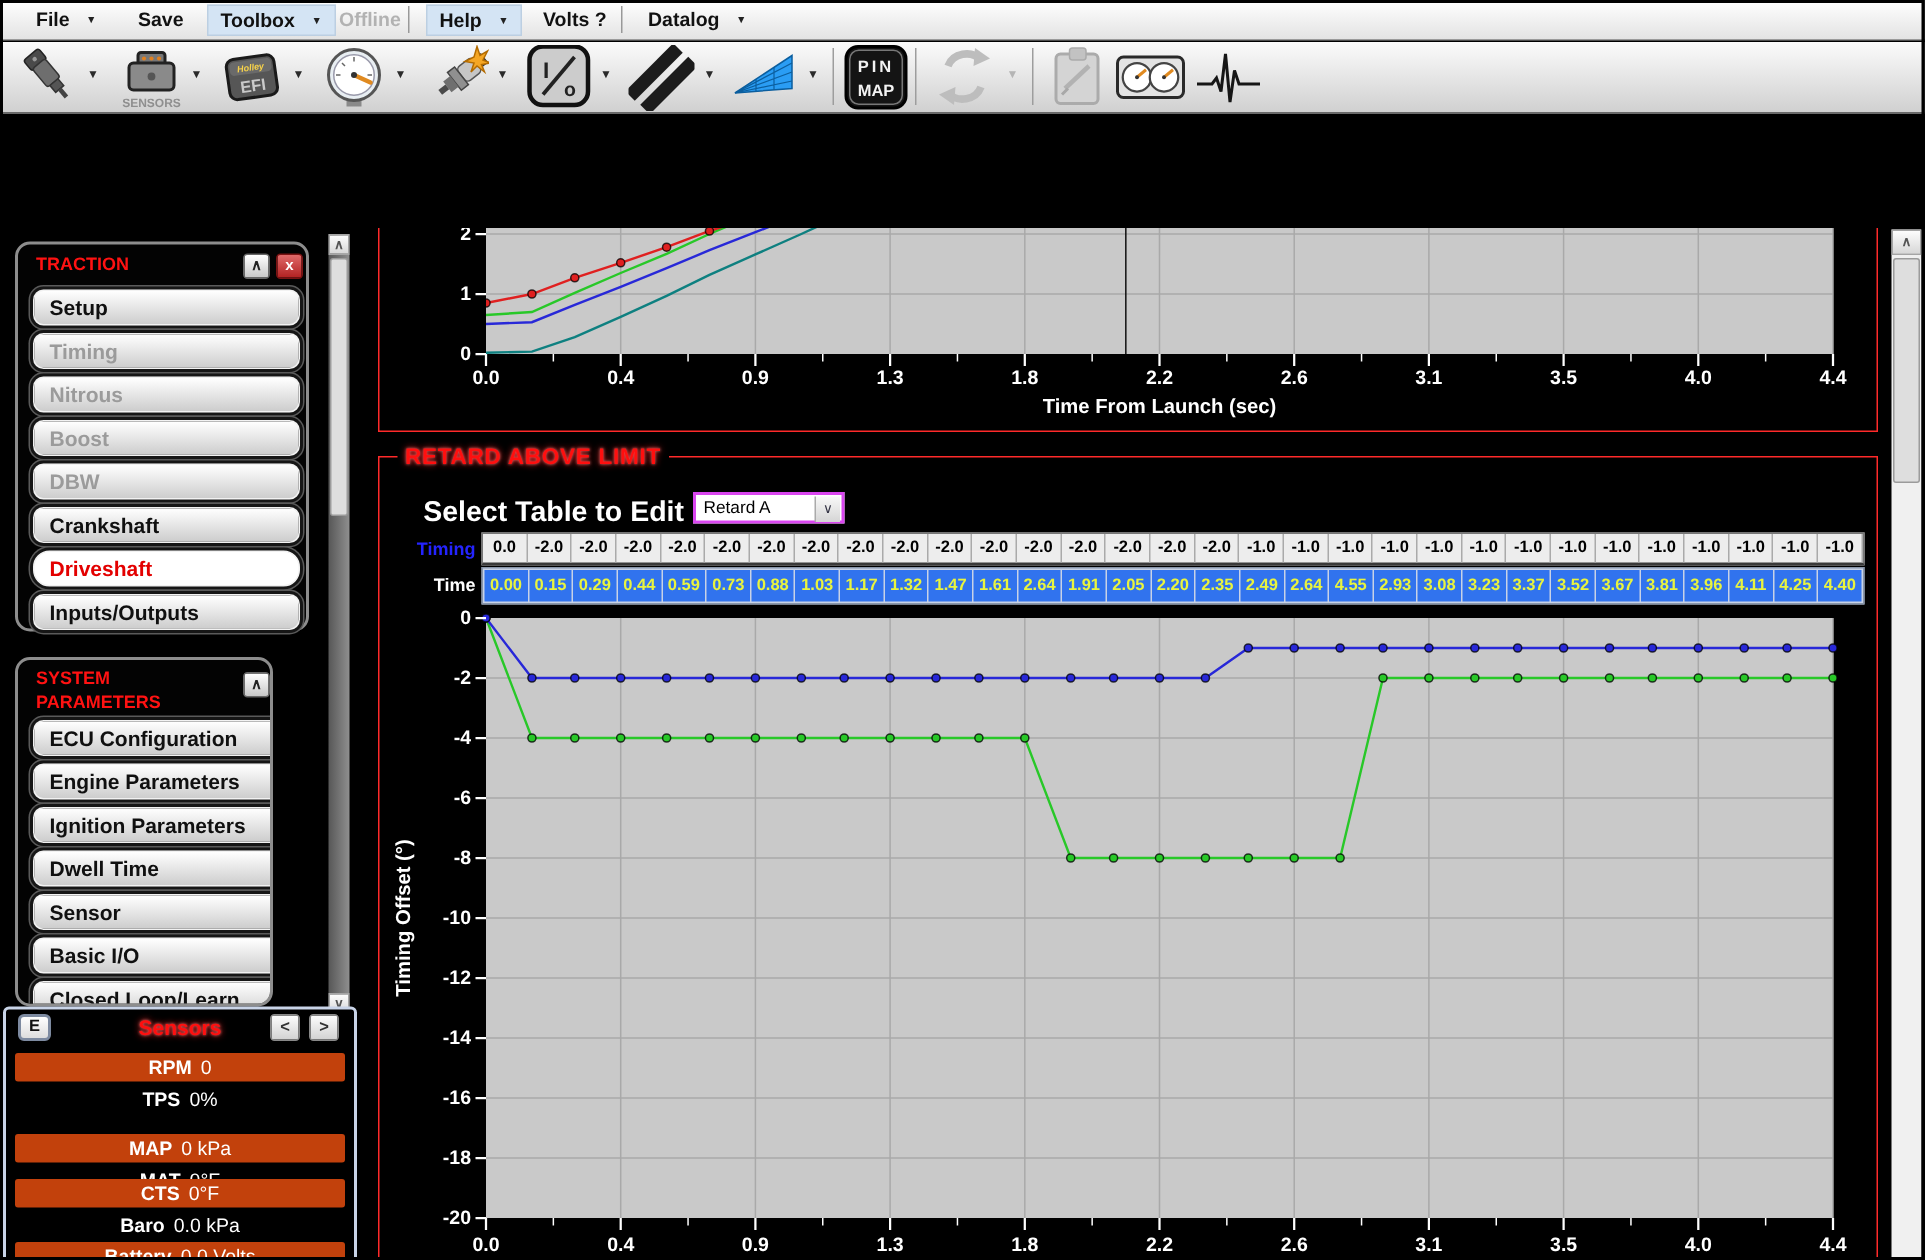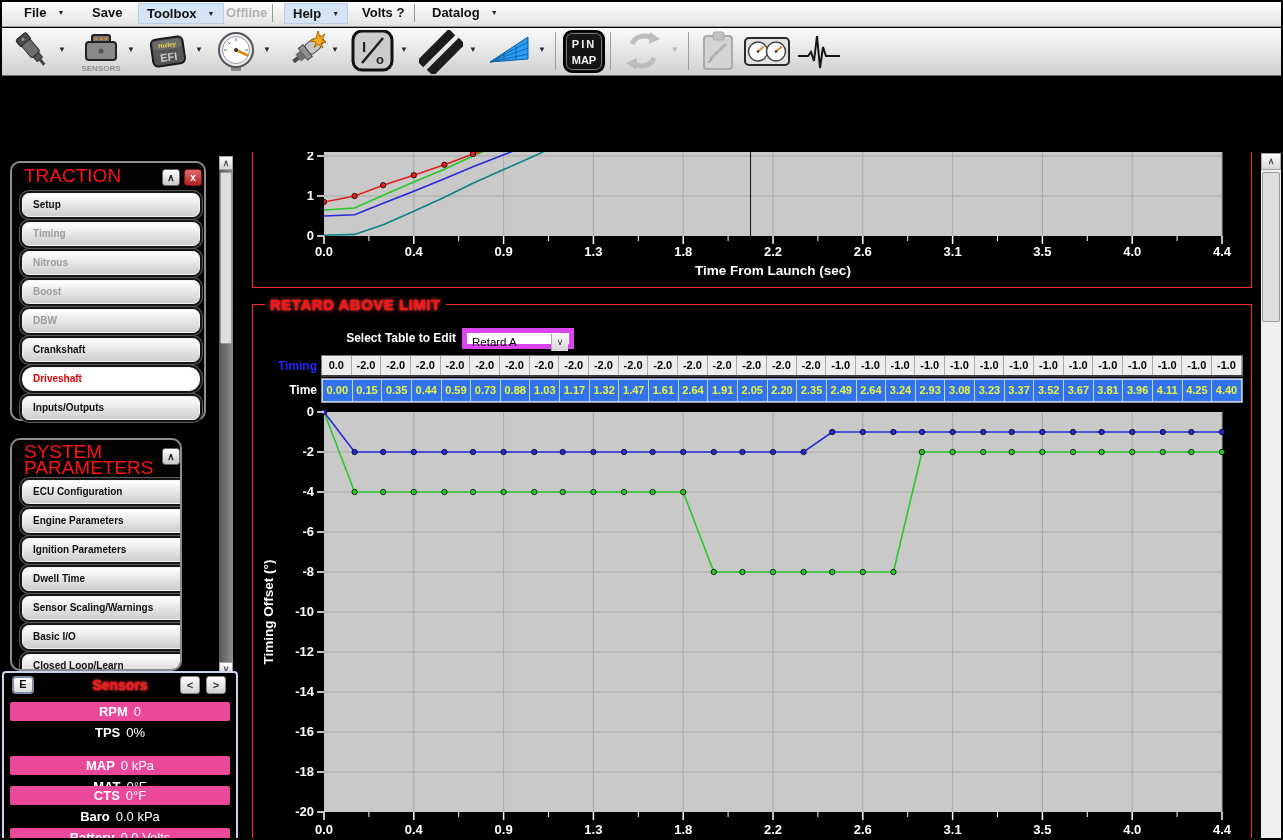--- a/index.html
+++ b/index.html
@@ -20,45 +20,45 @@
 #toolbar{position:absolute;left:0;top:28px;width:1283px;height:48px;background:linear-gradient(#fbfbfb,#d0d0d0);border-bottom:1px solid #6a6a6a;z-index:5;}
 .tbi{position:absolute;top:2px;width:46px;height:44px;}
 .tbarrow{position:absolute;top:17px;font-size:8px;color:#2a2a2a;}
 .tbsep{position:absolute;top:4px;width:1px;height:38px;background:#9d9d9d;}
 
 
 #content{position:absolute;left:0;top:76px;width:1283px;height:764px;background:#000;}
 
 
 .sidepanel{position:absolute;background:#030303;border:2px solid #8d8d8d;border-radius:10px;}
-.sp-title{position:absolute;color:#ff1212;font-weight:normal;font-size:19px;line-height:16px;}
+.sp-title{position:absolute;color:#ff1212;font-weight:bold;font-size:12px;line-height:16px;}
 .winbtn{position:absolute;width:18px;height:17px;border:1px solid #666;border-radius:3px;background:linear-gradient(#ffffff,#c8c8c8);color:#222;font-size:10px;font-weight:bold;text-align:center;line-height:15px;}
 .winbtn.close{background:linear-gradient(#e06a6a,#b22222);color:#fff;border-color:#7a1212;}
-.pbtn{position:absolute;left:10px;width:178px;height:24px;border-radius:7px;background:linear-gradient(#ffffff,#cdcdcd);border:1px solid #f2f2f2;box-shadow:0 0 0 2px #161616,0 0 0 3px #5a5a5a;color:#101010;font-size:10px;font-weight:bold;line-height:22px;padding-left:10px;}
+.pbtn{position:absolute;left:10px;width:178px;height:24px;border-radius:7px;background:linear-gradient(#ffffff,#cdcdcd);border:1px solid #f2f2f2;box-shadow:0 0 0 2px #161616,0 0 0 3px #5a5a5a;color:#101010;font-size:14px;font-weight:bold;line-height:22px;padding-left:10px;}
 .pbtn.dis{color:#9b9b9b;}
 .pbtn.act{background:#ffffff;color:#e30000;}
 .pbtn .plus{position:absolute;right:9px;top:0;}
 
 
 #sensors{position:absolute;left:2px;top:595px;width:236px;height:243px;background:#000;border:2px solid #c9d4e8;border-radius:4px;overflow:hidden;z-index:4;}
 #sensors-title{position:absolute;left:0;top:4px;width:100%;text-align:center;font-size:14px;font-weight:bold;}
 .glowred{color:#ff0f0f;text-shadow:0 0 5px rgba(255,40,40,.95),0 0 2px rgba(255,150,150,.9);}
 .srow{position:absolute;left:6px;width:220px;height:19px;text-align:center;color:#fff;font-size:13px;line-height:19px;white-space:nowrap;}
-.srow.alt{background:#ec4899;border-radius:2px;}
+.srow.alt{background:#c2410c;border-radius:2px;}
 .srow b{margin-right:6px;}
 .navbtn{position:absolute;top:3px;width:20px;height:18px;background:linear-gradient(#fdfdfd,#d2d2d2);border:1px solid #888;border-radius:3px;color:#333;font-size:11px;font-weight:bold;text-align:center;line-height:16px;}
 #ebtn{position:absolute;left:8px;top:3px;width:22px;height:18px;background:linear-gradient(#fff,#ddd);border:2px solid #7d8aa0;border-radius:4px;color:#111;font-size:11px;font-weight:bold;text-align:center;line-height:13px;}
 
 
 .redsec{position:absolute;border:1px solid #ff2a2a;background:#000;}
 #sec1{left:252px;top:76px;width:1000px;height:136px;border-top:none;}
 #sec2{left:252px;top:228px;width:1000px;height:562px;}
 #sec2-title{position:absolute;left:12px;top:-9px;background:#000;padding:0 5px;font-size:15px;font-weight:bold;letter-spacing:.5px;}
-#selrow-label{position:absolute;left:0;top:26px;width:203px;text-align:right;color:#fff;font-weight:bold;font-size:12px;}
-#combo{position:absolute;left:209px;top:23px;width:112px;height:21px;background:#fff;border:5px solid #d946ef;font-size:11.5px;line-height:19px;padding-left:5px;color:#000;}
+#selrow-label{position:absolute;left:0;top:26px;width:203px;text-align:right;color:#fff;font-weight:bold;font-size:19px;}
+#combo{position:absolute;left:209px;top:23px;width:101px;height:21px;background:#fff;border:2px solid #d946ef;font-size:11.5px;line-height:19px;padding-left:5px;color:#000;}
 #combo-btn{position:absolute;right:1px;top:1px;width:17px;height:17px;background:linear-gradient(#f8f8f8,#d5d5d5);border-left:1px solid #aaa;text-align:center;font-size:9px;color:#334;line-height:17px;}
 
 
 #rtable{position:absolute;left:10px;top:50px;width:980px;height:48px;}
 .tlbl{position:absolute;left:0;width:54px;text-align:right;font-weight:bold;font-size:12px;}
 #timing-label{top:4px;color:#2424ff;}
 #time-label{top:28px;color:#fff;}
 .cells{position:absolute;left:58px;width:922px;display:flex;}
 #timing-cells{top:0;height:22px;background:#ededed;border:1px solid #777;border-bottom:2px solid #3a3a3a;}
 #time-cells{top:23px;height:25px;background:#c8d2e6;border:1px solid #8895aa;padding:1px;}
@@ -415,38 +415,38 @@
             <div class="tcell">-1.0</div>
             <div class="tcell">-1.0</div>
             <div class="tcell">-1.0</div>
             <div class="tcell">-1.0</div>
             <div class="tcell">-1.0</div>
             <div class="tcell">-1.0</div>
           </div>
         <div class="cells" id="time-cells">
             <div class="tcell">0.00</div>
             <div class="tcell">0.15</div>
-            <div class="tcell">0.35</div>
+            <div class="tcell">0.29</div>
             <div class="tcell">0.44</div>
             <div class="tcell">0.59</div>
             <div class="tcell">0.73</div>
             <div class="tcell">0.88</div>
             <div class="tcell">1.03</div>
             <div class="tcell">1.17</div>
             <div class="tcell">1.32</div>
             <div class="tcell">1.47</div>
             <div class="tcell">1.61</div>
             <div class="tcell">2.64</div>
             <div class="tcell">1.91</div>
             <div class="tcell">2.05</div>
             <div class="tcell">2.20</div>
             <div class="tcell">2.35</div>
             <div class="tcell">2.49</div>
             <div class="tcell">2.64</div>
-            <div class="tcell">3.24</div>
+            <div class="tcell">4.55</div>
             <div class="tcell">2.93</div>
             <div class="tcell">3.08</div>
             <div class="tcell">3.23</div>
             <div class="tcell">3.37</div>
             <div class="tcell">3.52</div>
             <div class="tcell">3.67</div>
             <div class="tcell">3.81</div>
             <div class="tcell">3.96</div>
             <div class="tcell">4.11</div>
             <div class="tcell">4.25</div>

